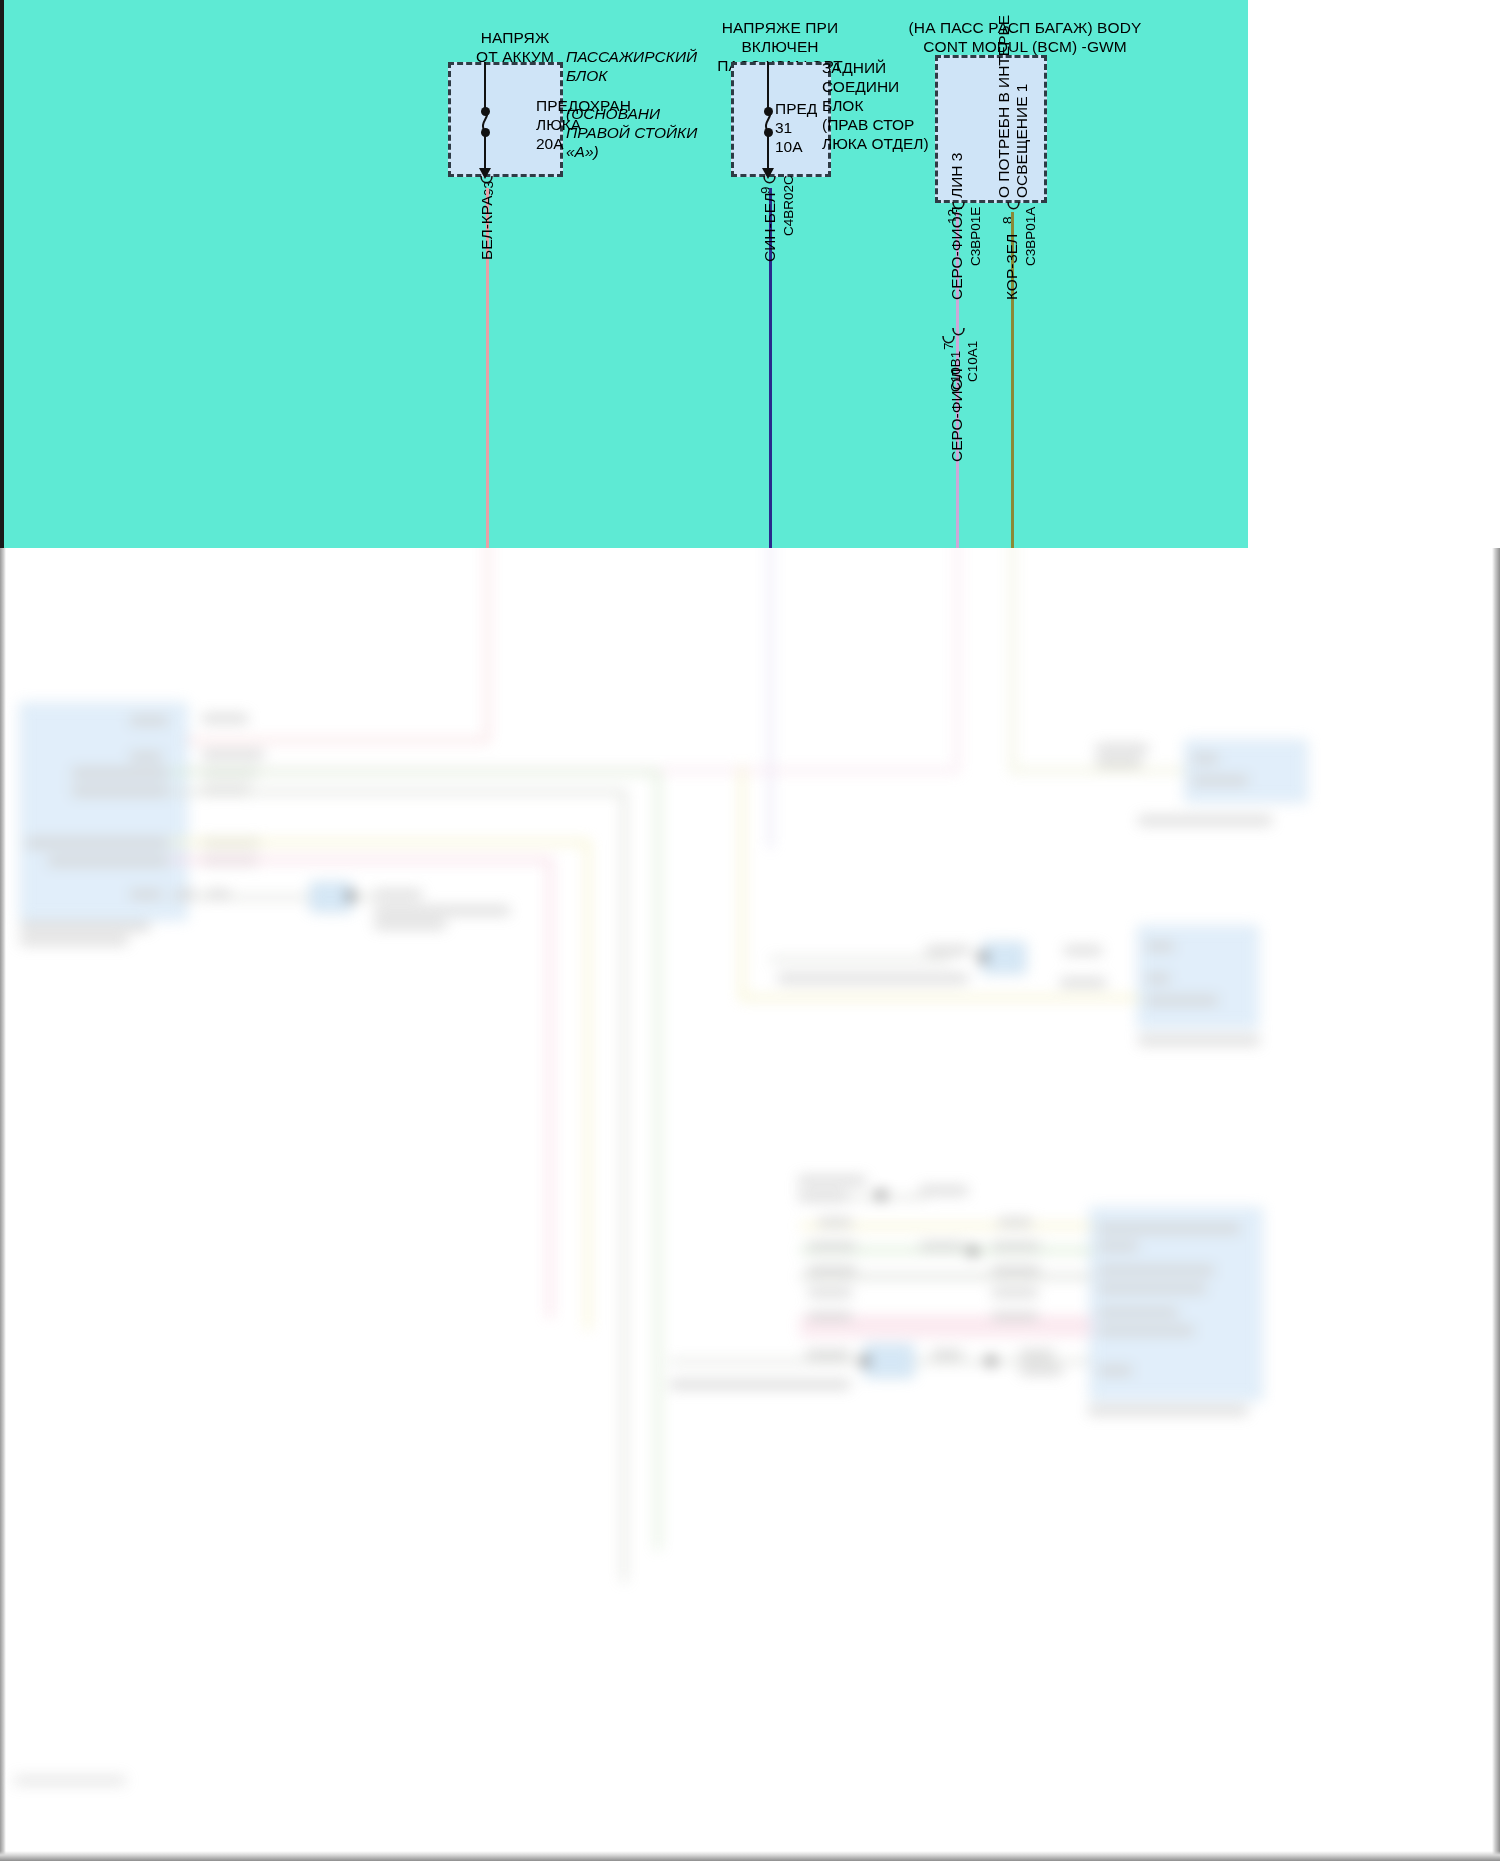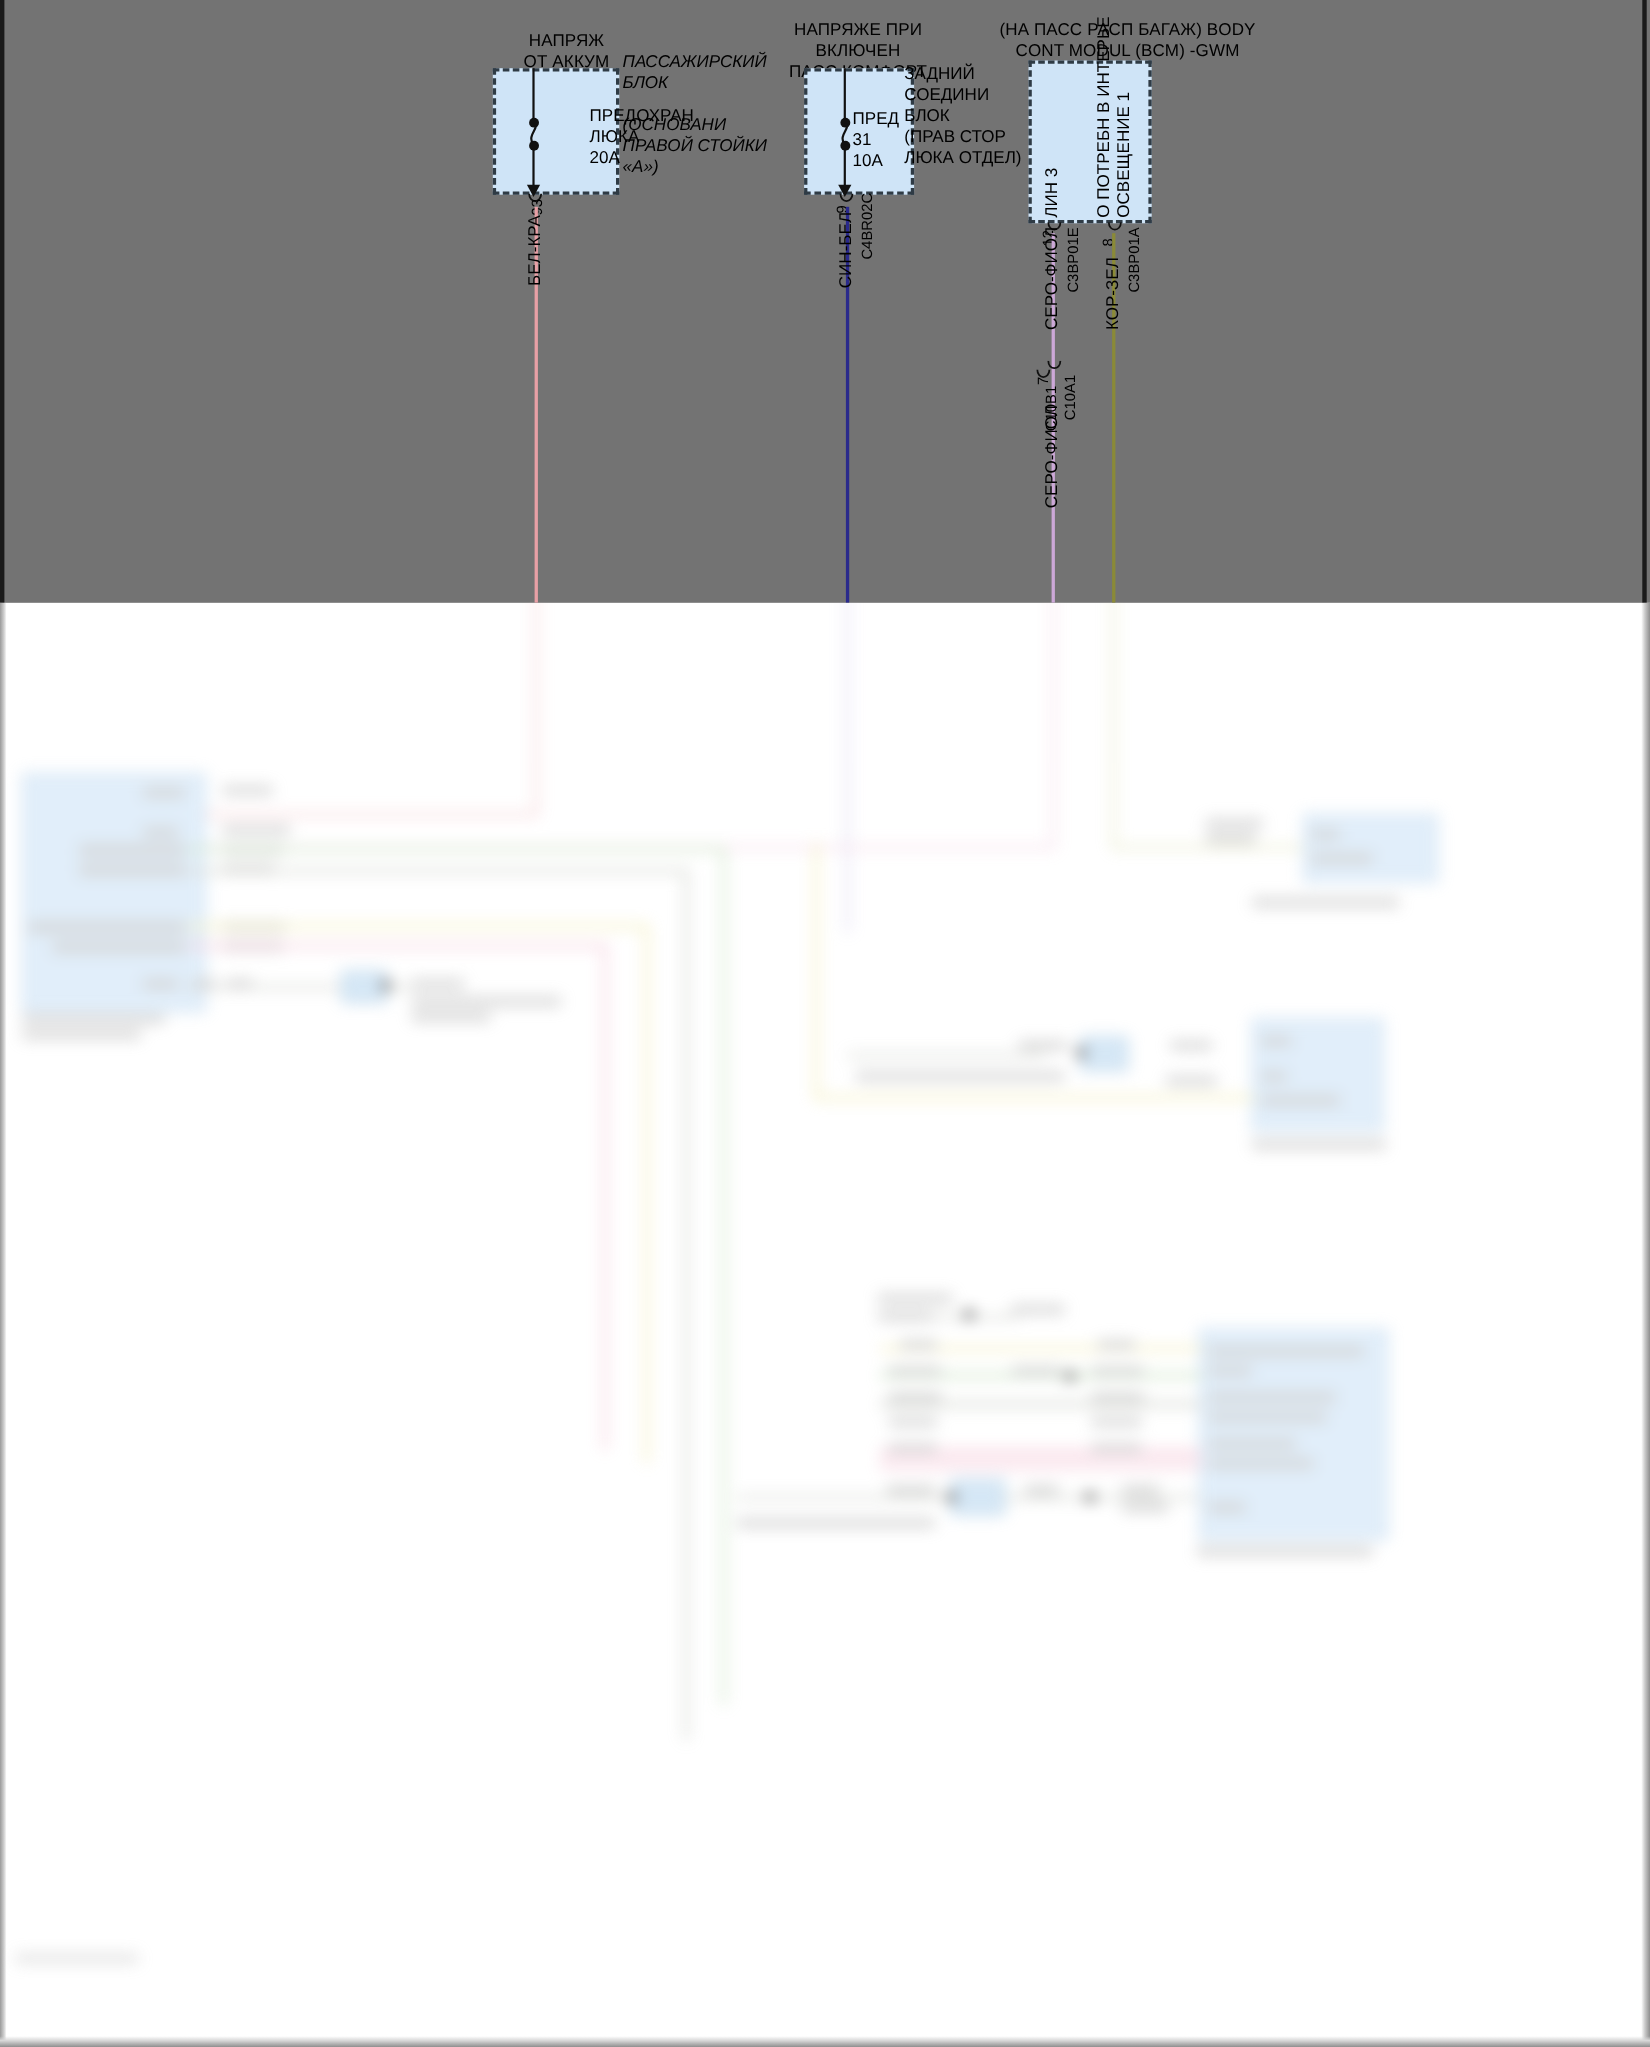--- a/index.html
+++ b/index.html
@@ -1,20 +1,20 @@
 <!DOCTYPE html>
 <html><head>
 <meta charset="utf-8">
 <style>
   html,body{margin:0;padding:0;background:#ffffff;}
   body{font-family:"Liberation Sans","DejaVu Sans",sans-serif;}
   #page{position:relative;width:1500px;height:1861px;overflow:hidden;background:#fff;}
 
   
-  #sharp{position:absolute;left:0;top:0;width:1500px;height:548px;overflow:hidden;background:#737373;}
+  #sharp{position:absolute;left:0;top:0;width:1248px;height:548px;overflow:hidden;background:#5eead4;}
   #sharp .border-l{position:absolute;left:0;top:0;width:4px;height:548px;background:#1a1a1a;}
   #sharp .border-r{position:absolute;left:1493px;top:0;width:4px;height:548px;background:#1a1a1a;}
 
   
   #blurwrap{position:absolute;left:0;top:548px;width:1500px;height:1313px;overflow:hidden;}
   #blur{position:absolute;left:-30px;top:-30px;width:1560px;height:1373px;filter:blur(7px);opacity:.62;}
   #blurwrap .edge-l{position:absolute;left:0;top:0;width:6px;height:1313px;background:linear-gradient(to right,#9a9a9a,#cfcfcf 60%,rgba(255,255,255,0));}
   #blurwrap .edge-r{position:absolute;right:0;top:0;width:8px;height:1313px;background:linear-gradient(to left,#8e8e8e,#cdcdcd 60%,rgba(255,255,255,0));}
   #blurwrap .edge-b{position:absolute;left:0;bottom:0;width:1500px;height:10px;background:linear-gradient(to top,#8e8e8e,#d8d8d8 60%,rgba(255,255,255,0));}
 

